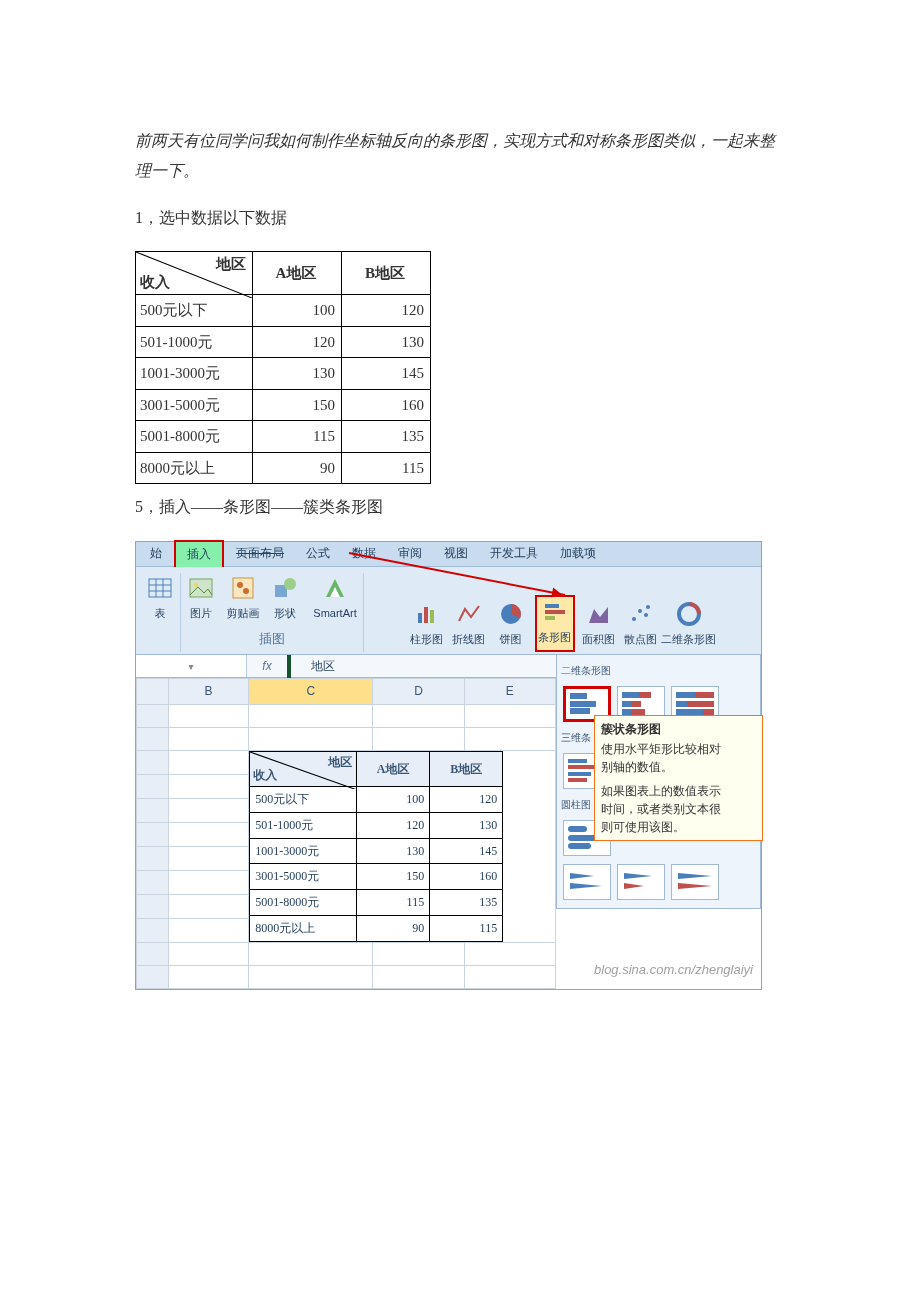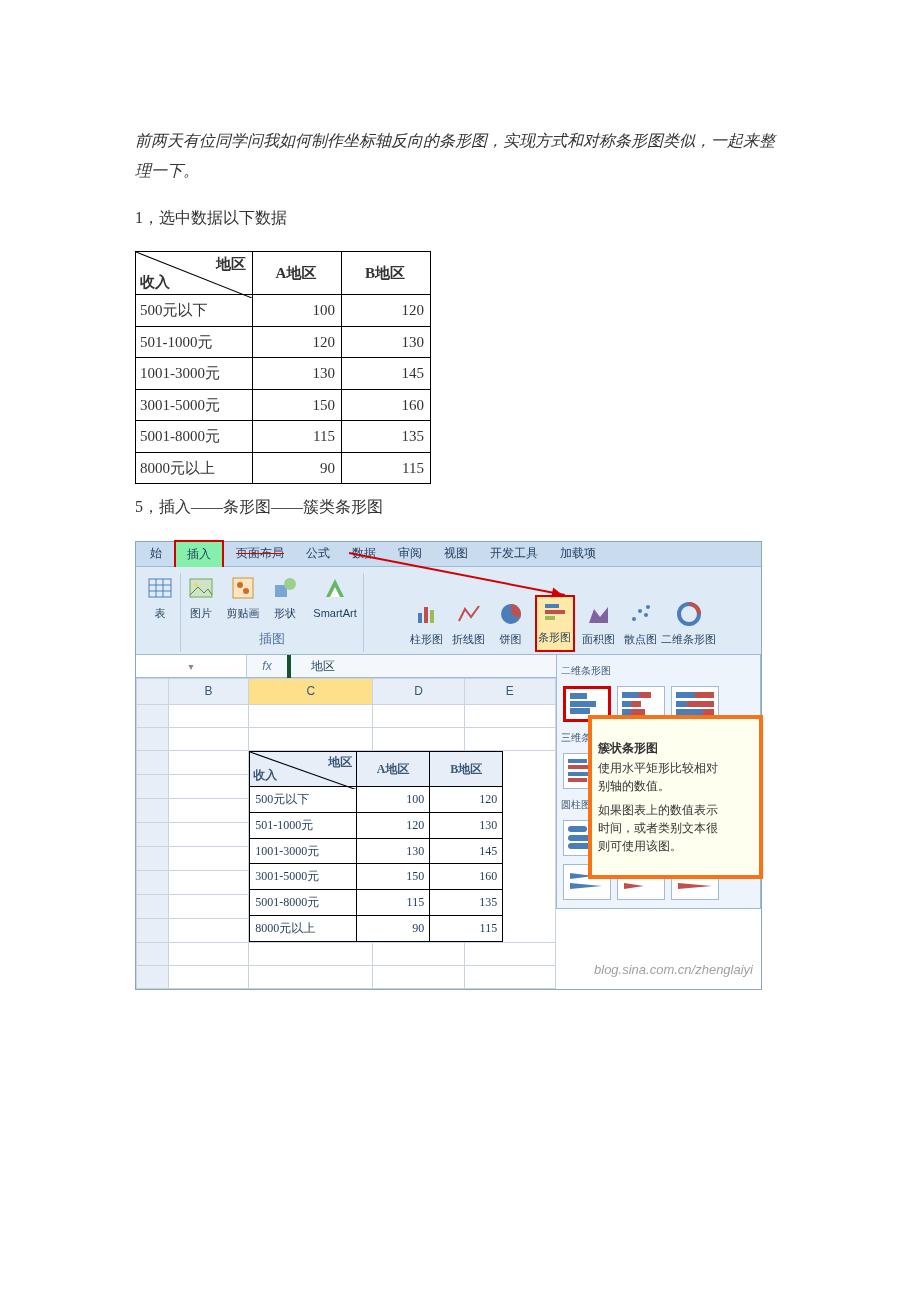--- a/index.html
+++ b/index.html
@@ -185,22 +185,22 @@
   }
   .thumb.hl { border:3px solid #d30000; }
   .bar { height:6px; background:#4a7ebb; }
   .bar.b1{width:50%} .bar.b2{width:75%} .bar.b3{width:60%}
   .bar.grp { height:4px; margin:0; }
   .tip {
     position:absolute;
     right:-2px; top:173px;
     width: 155px;
     background:#fffff0;
-    border:4px solid #f97316;
-    padding:20px 6px;
+    border:1px solid #f97316;
+    padding:4px 6px;
     font-size:12px;
     color:#333;
     line-height:1.5;
   }
   .tip-title { font-weight:bold; margin-bottom:2px; }
 
   .watermark {
     position:absolute;
     right:8px; bottom:6px;
     color:#888;

